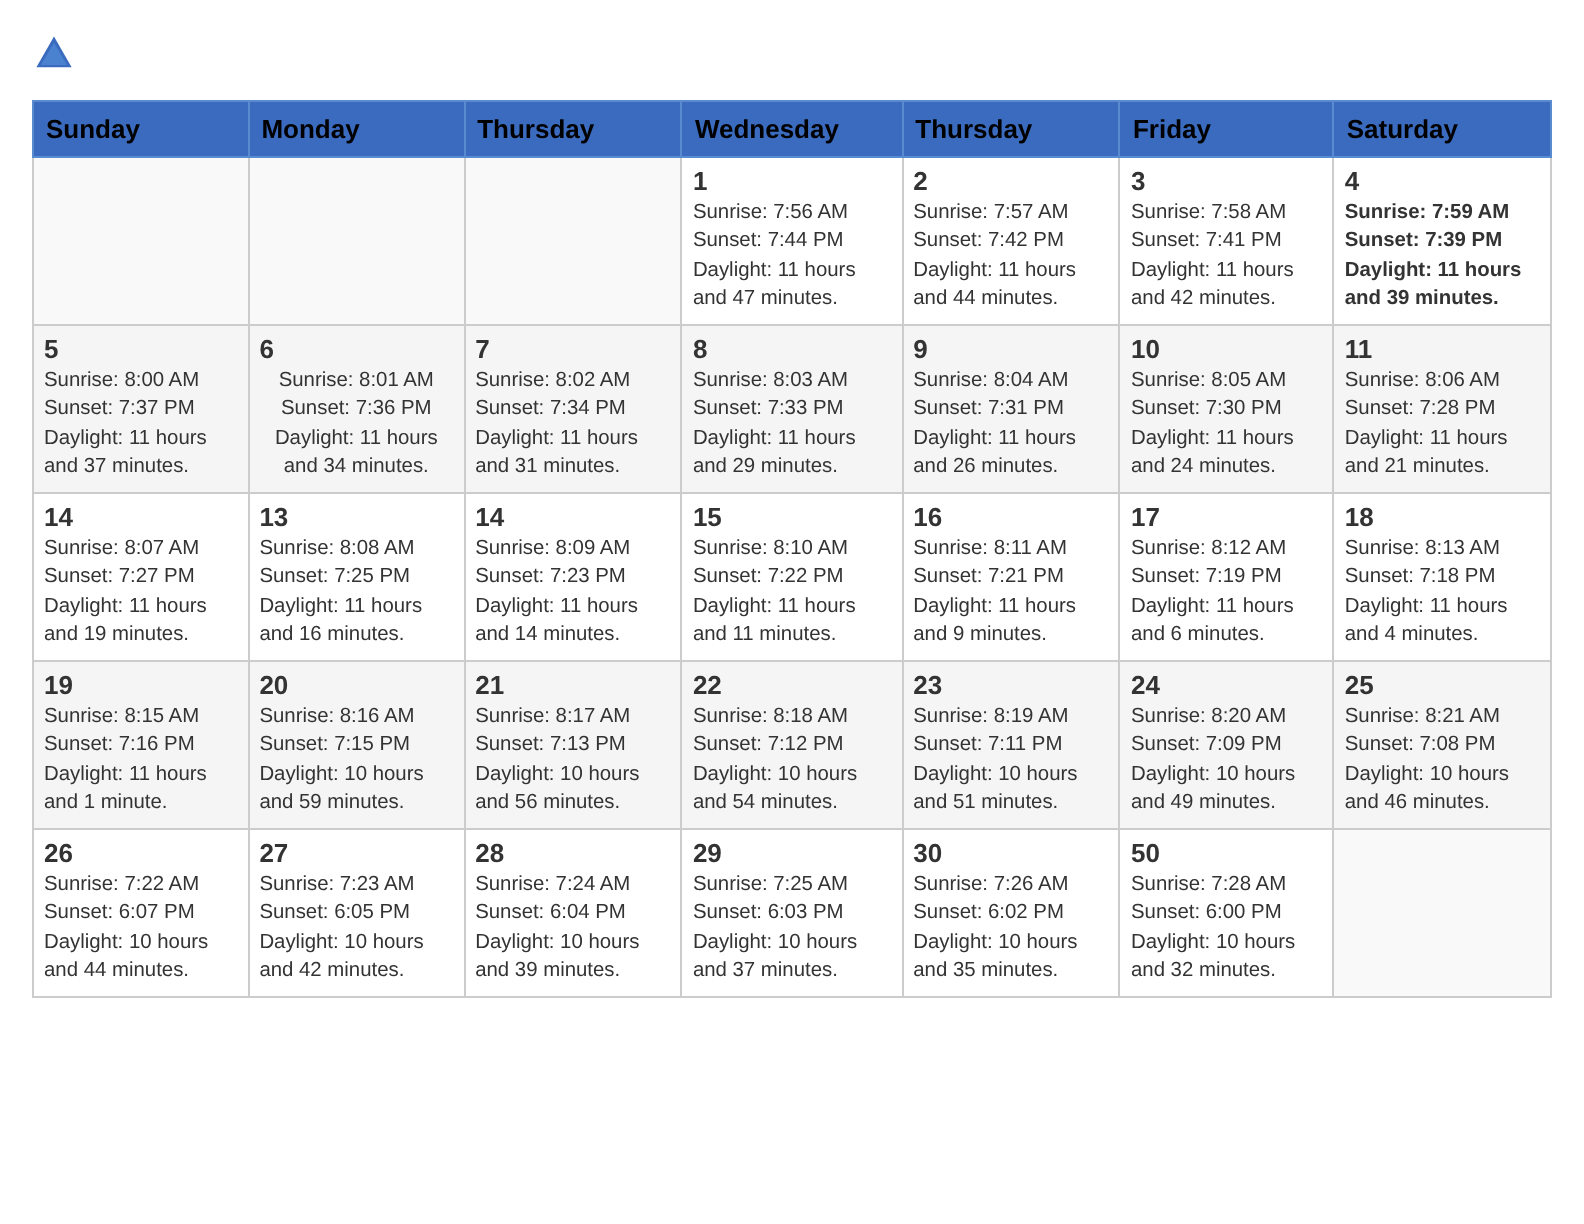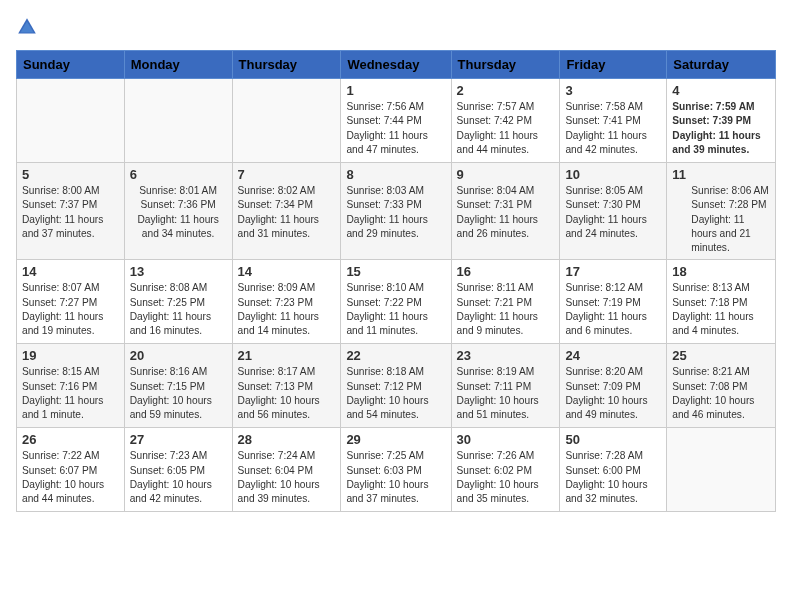--- a/index.html
+++ b/index.html
@@ -184,21 +184,21 @@
 Daylight: 11 hours and 26 minutes.</div>
         </td>
         <td>
           <div class="day-number">10</div>
           <div class="day-info" style="white-space: pre-line;">Sunrise: 8:05 AM
 Sunset: 7:30 PM
 Daylight: 11 hours and 24 minutes.</div>
         </td>
         <td>
           <div class="day-number">11</div>
-          <div class="day-info" style="white-space: pre-line; margin-left: 19px;">Sunrise: 8:06 AM
+          <div class="day-info" style="white-space: pre-line;">Sunrise: 8:06 AM
 Sunset: 7:28 PM
 Daylight: 11 hours and 21 minutes.</div>
         </td>
       </tr>
       <tr>
         <td>
           <div class="day-number">14</div>
           <div class="day-info" style="white-space: pre-line;">Sunrise: 8:07 AM
 Sunset: 7:27 PM
 Daylight: 11 hours and 19 minutes.</div>

